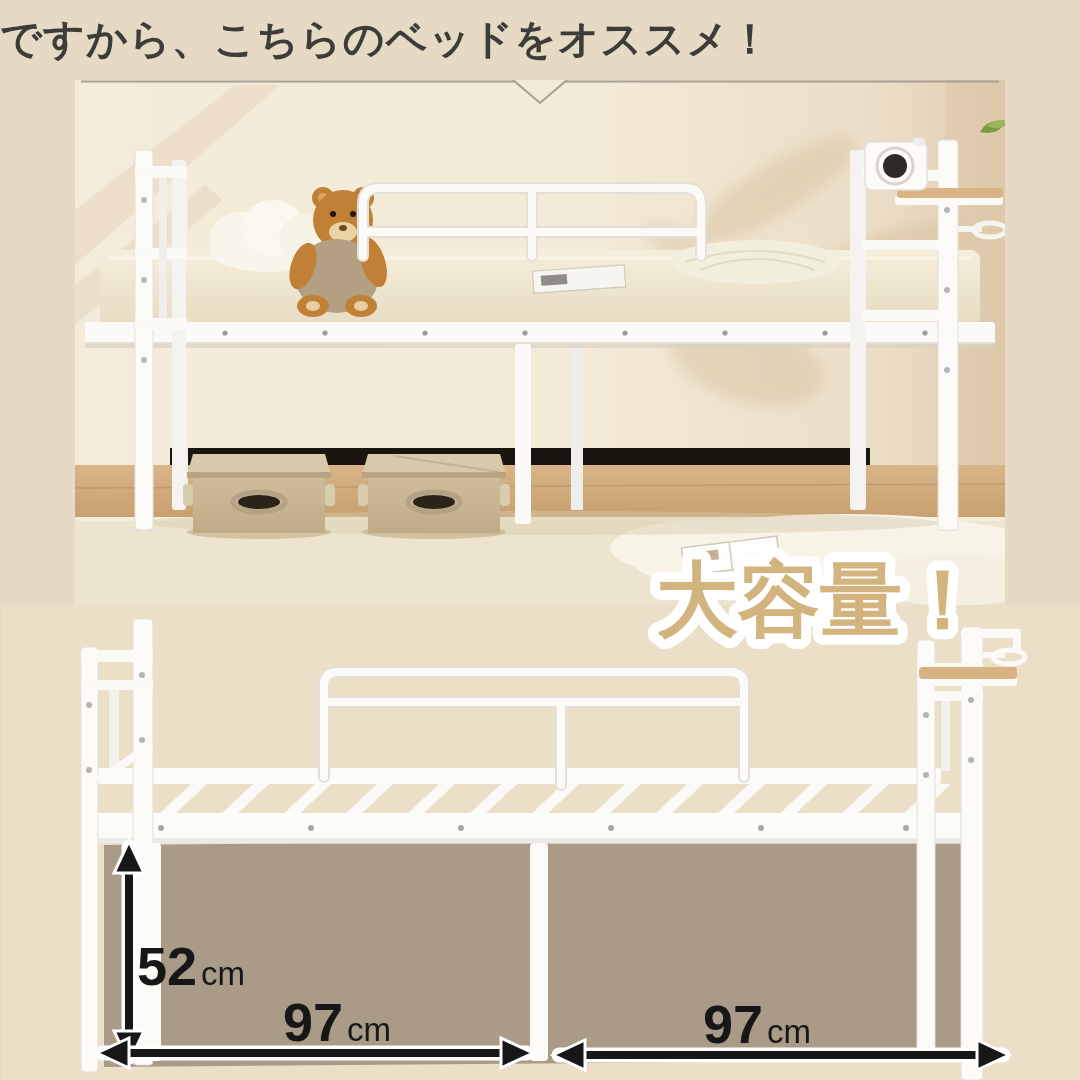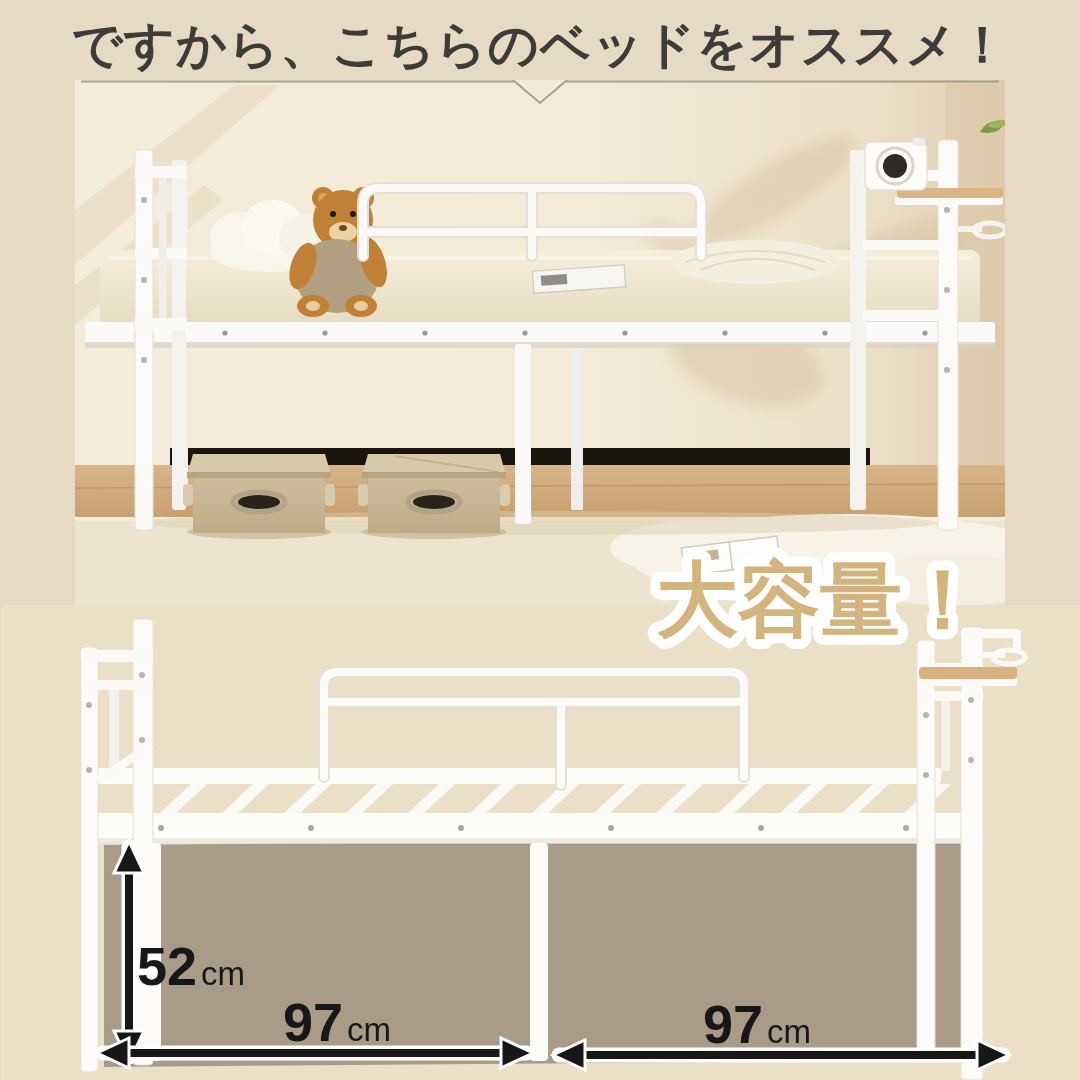--- a/index.html
+++ b/index.html
@@ -1,19 +1,19 @@
 <!DOCTYPE html>
 <html><head>
 <meta charset="utf-8">
 <style>
   html,body{margin:0;padding:0;}
   body{font-family:"Liberation Sans","DejaVu Sans",sans-serif;}
   .canvas{position:relative;width:1080px;height:1080px;overflow:hidden;background:#e6dac4;}
-  .page-title{position:absolute;top:12px;left:0;width:1080px;text-align:center;
-    font-size:50px;font-weight:800;color:#3e3c38;letter-spacing:1px;white-space:nowrap;}
+  .page-title{position:absolute;top:12px;left:0;width:1080px;
+    font-size:41px;font-weight:800;color:#3e3c38;letter-spacing:1px;white-space:nowrap;}
   .photo-wrap{position:absolute;left:75px;top:80px;width:930px;height:525px;}
   .bottom-wrap{position:absolute;left:1px;top:605px;width:1080px;height:475px;}
   .badge-wrap{position:absolute;left:645px;top:538px;width:350px;height:120px;text-decoration:underline;}
   svg{display:block;}
   text{font-family:"Liberation Sans","DejaVu Sans",sans-serif;}
 </style>
 </head>
 <body>
 
 <div class="canvas">

